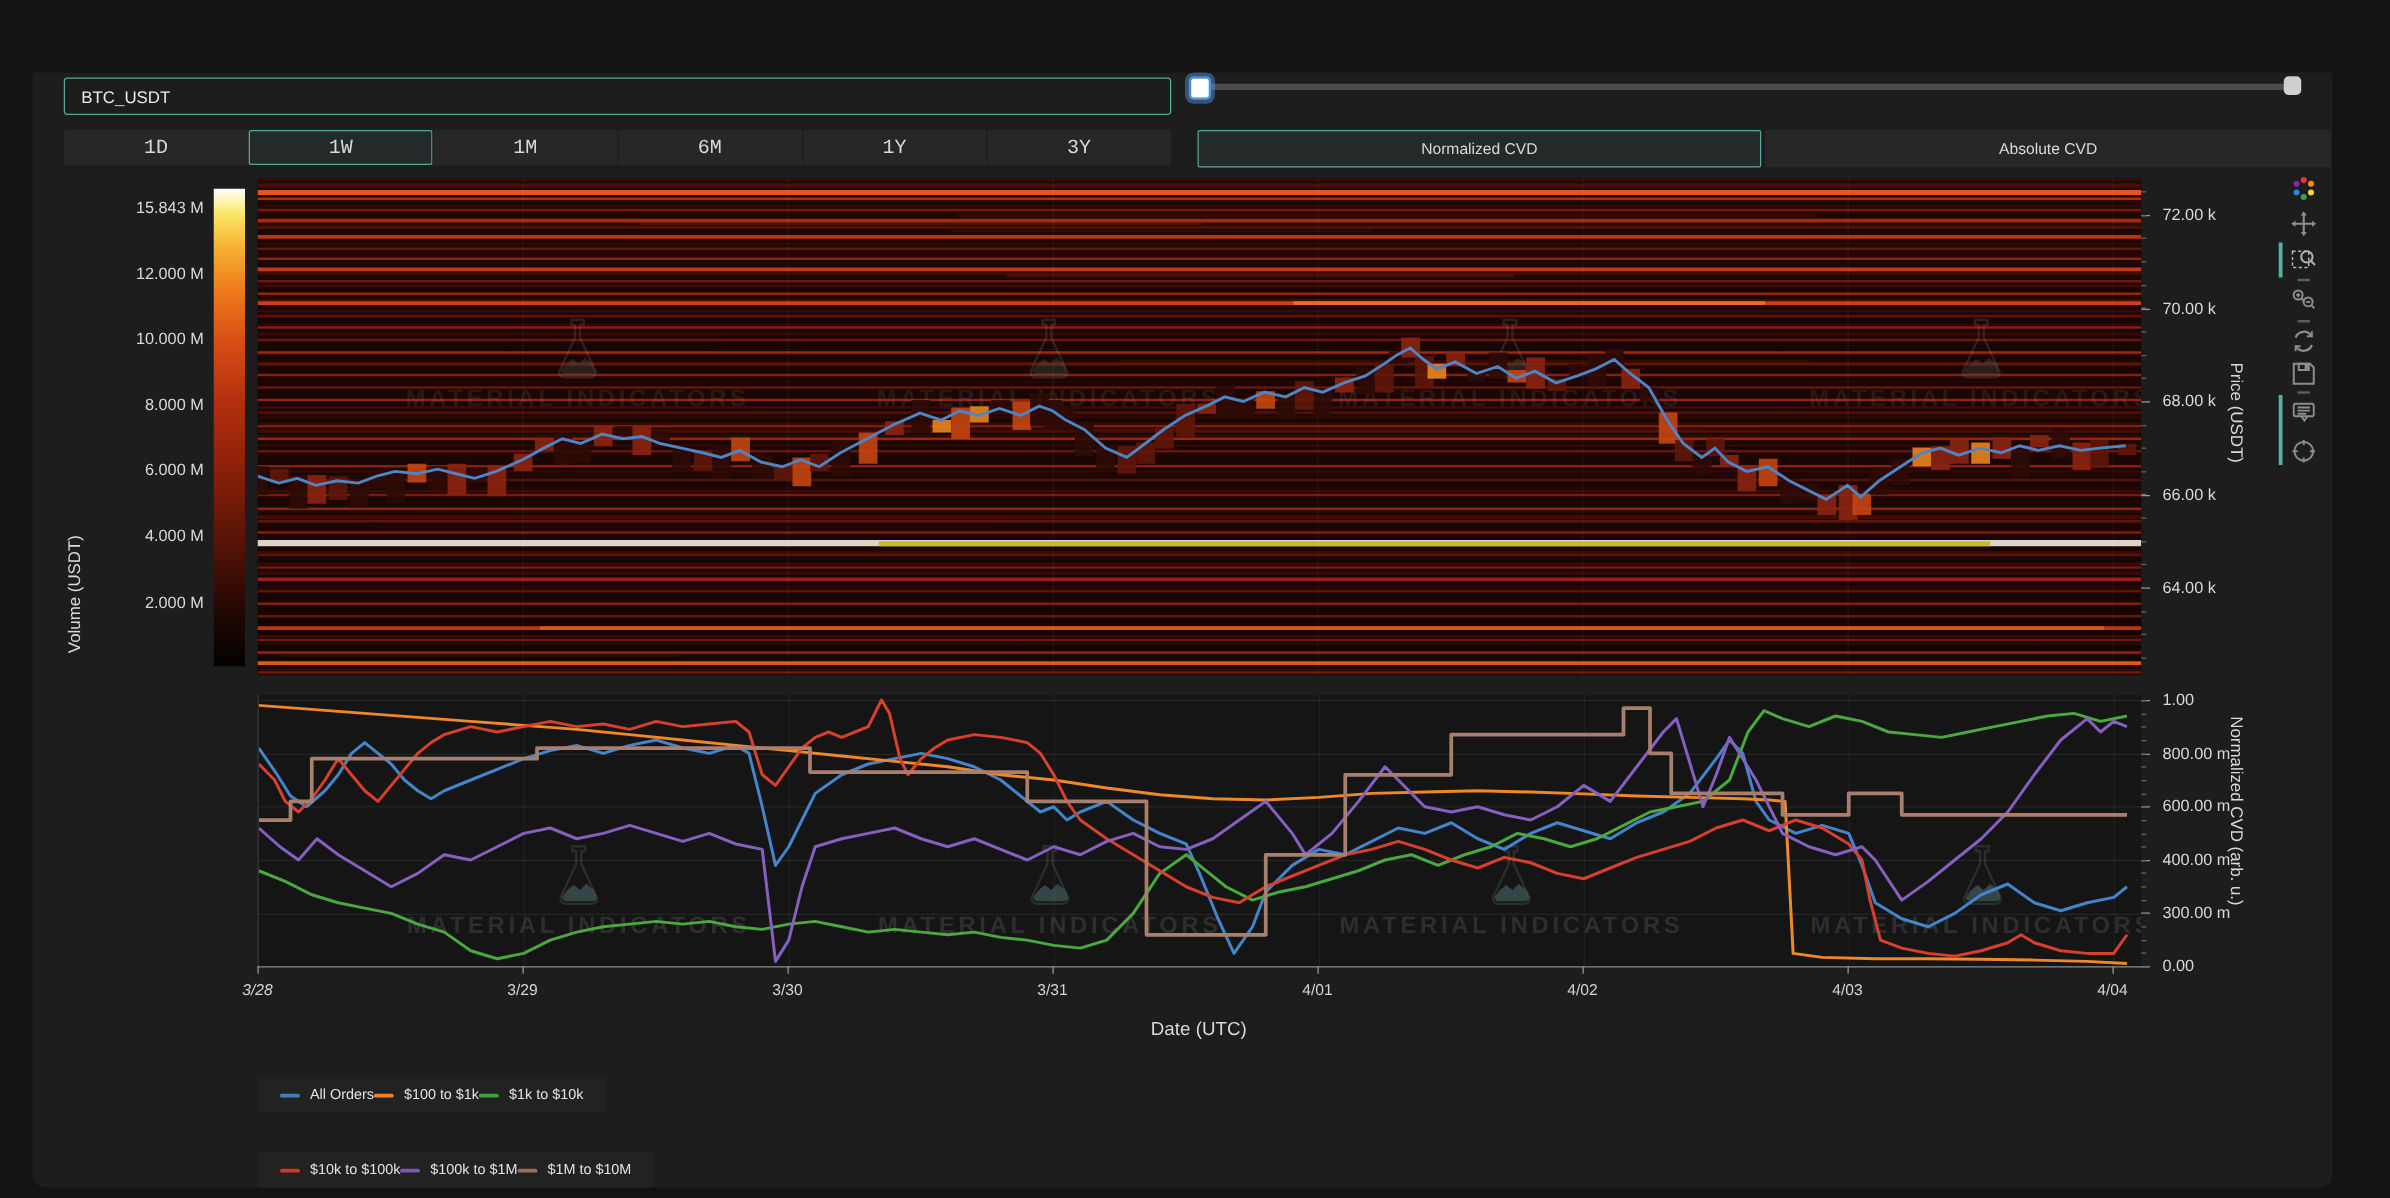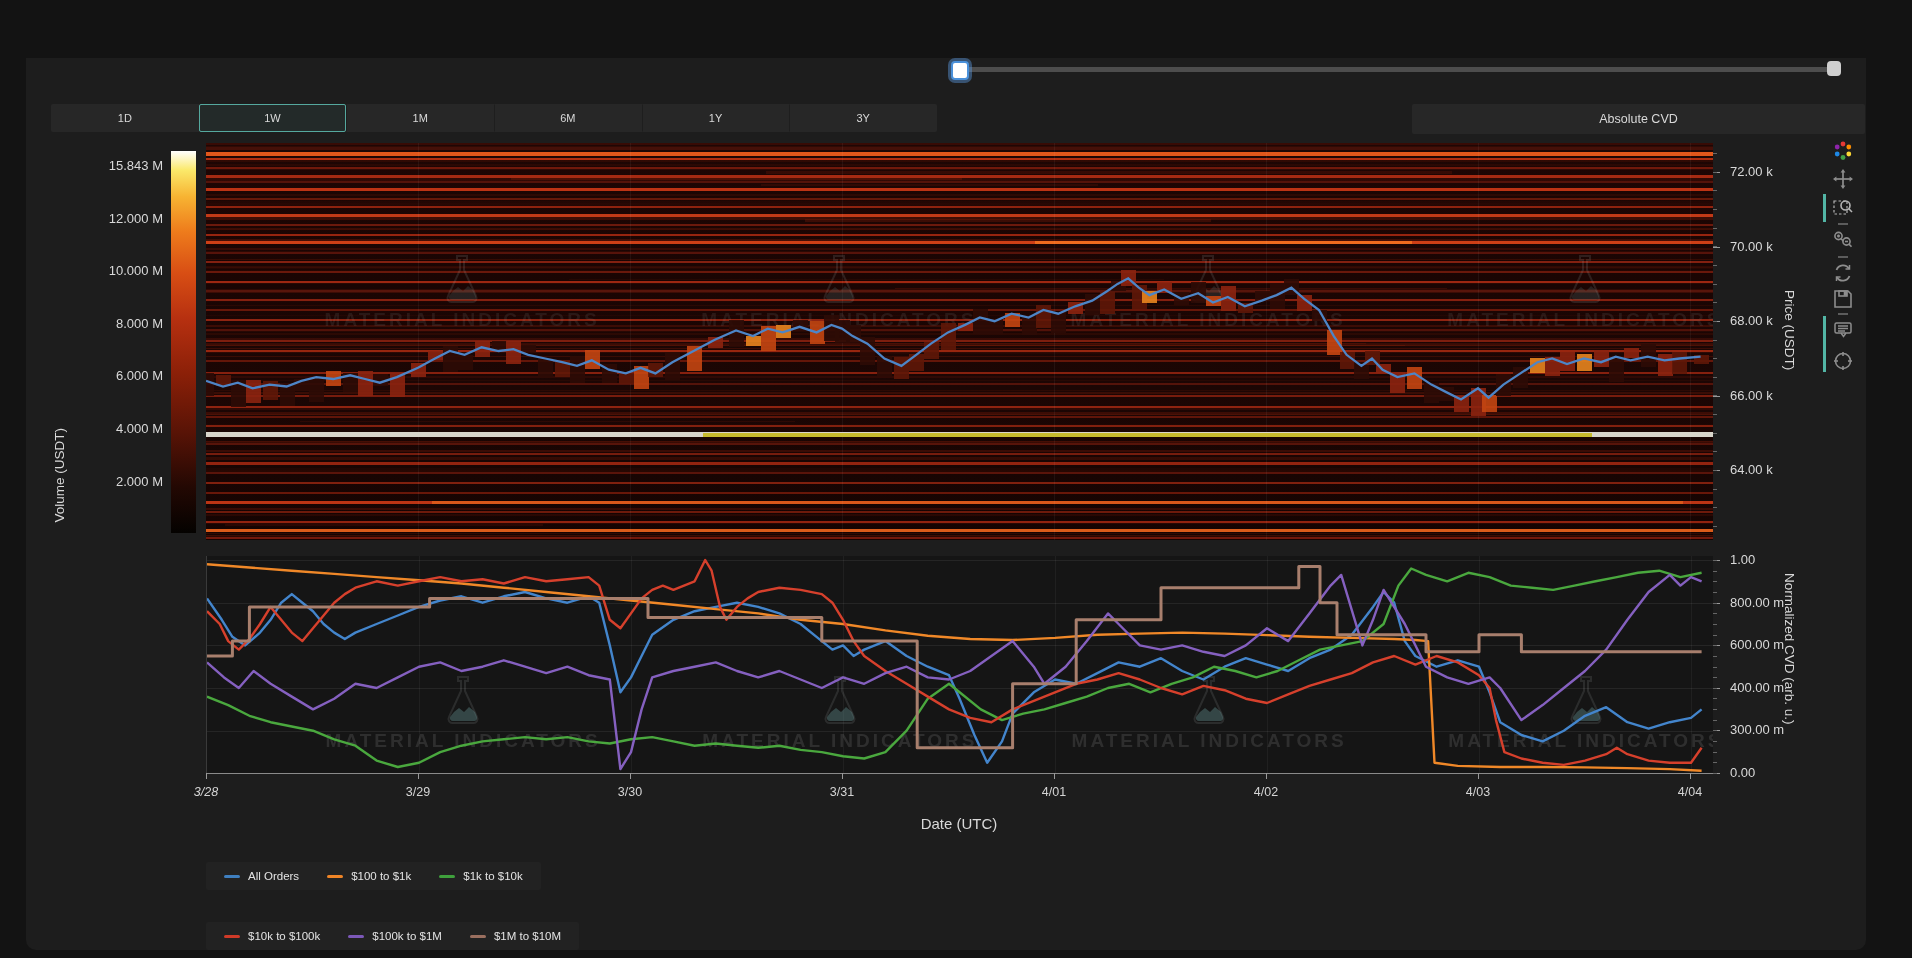--- a/index.html
+++ b/index.html
@@ -17,22 +17,22 @@
   .symbol-box{position:absolute;left:51px;top:62px;width:884px;height:28px;background:#1d1d1d;
       border:1px solid #55a89e;border-radius:3px;}
   .symbol-box input{position:absolute;left:11px;top:0;width:850px;height:26px;background:transparent;border:none;
       color:#eaeaea;font-size:13.5px;font-family:"Liberation Sans",sans-serif;outline:none;}
   .range-slider{position:absolute;left:951px;top:60px;width:892px;height:18px;}
   .range-track{position:absolute;left:6px;top:7px;width:880px;height:5px;background:#4d4d4d;border-radius:3px;}
   .range-handle{position:absolute;top:1px;width:14px;height:15px;border-radius:4px;background:#e9e9e9;}
   .range-handle.left{left:0;border:2px solid #4a90d9;box-shadow:0 0 0 3px rgba(90,150,220,.45);background:#fff;}
   .range-handle.right{left:876px;background:#cfcfcf;}
   .btnrow{position:absolute;display:flex;background:#272727;border-radius:2px;overflow:hidden;}
-  .btnrow .tbtn{flex:1;display:flex;align-items:center;justify-content:center;font-size:11px;color:#d9d9d9;
-      border:1px solid transparent;border-left:1px solid #1e1e1e;cursor:pointer;box-sizing:border-box;}
+  .btnrow .tbtn{flex:1;display:flex;align-items:center;justify-content:center;font-size:16px;color:#d9d9d9;
+      border:1px solid transparent;border-left:1px solid #1e1e1e;cursor:pointer;box-sizing:border-box;font-family:Liberation Mono, monospace;}
   .btnrow .tbtn:first-child{border-left:1px solid transparent;}
   .btnrow .tbtn.sel{border:1px solid #55a89e;border-radius:2px;background:#232a29;}
   .cvdbtn{position:absolute;display:flex;align-items:center;justify-content:center;background:#272727;
       font-size:12.5px;color:#d9d9d9;border:1px solid transparent;border-radius:2px;cursor:pointer;box-sizing:border-box;}
   .cvdbtn.sel{border:1px solid #55a89e;background:#232a29;}
   
   .colorbar{position:absolute;left:171px;top:151px;width:25px;height:382px;
       background:linear-gradient(to top,#040200,#230803 12%,#571306 26%,#8c2008 42%,#b63010 56%,#d84e14 68%,#ee7c1c 79%,#f7b332 88%,#fbe96a 95%,#ffffff 100%);}
   .topplot{position:absolute;left:206px;top:143px;width:1507px;height:397px;overflow:hidden;
       background:linear-gradient(#1f0604,#1a0503 35%,#1c0604 62%,#150402);}
@@ -48,56 +48,60 @@
   .vert-down{writing-mode:vertical-rl;}
   .vert-up{writing-mode:vertical-rl;transform:rotate(180deg);}
   .xdate{position:absolute;top:785px;font-size:12.5px;color:#d4d4d4;transform:translateX(-50%);white-space:nowrap;}
   .date-title{position:absolute;left:959px;top:815px;transform:translateX(-50%);font-size:15px;color:#d9d9d9;}
   
   .wm{position:absolute;display:flex;flex-direction:column;align-items:center;pointer-events:none;}
   .wm .wmtext{font-size:19px;font-weight:bold;letter-spacing:3px;white-space:nowrap;}
   .topplot .wmtext{color:rgba(140,140,140,0.14);}
   .botplot .wmtext{color:rgba(150,150,150,0.20);}
   
-  .legend-row{position:absolute;left:206px;display:inline-flex;align-items:center;gap:28px;height:28px;
+  .legend-row{position:absolute;left:206px;display:inline-flex;align-items:center;height:28px;
       background:#222222;border-radius:2px;padding:0 18px;}
   .legend-item{display:flex;align-items:center;gap:8px;cursor:pointer;}
   .legend-swatch{width:16px;height:3px;border-radius:2px;}
   .legend-label{font-size:11.5px;color:#e3e3e3;white-space:nowrap;}
   
   .modebar{position:absolute;left:1826px;top:138px;width:36px;}
   .mb-icon{position:absolute;left:6px;width:22px;height:22px;cursor:pointer;}
   .mb-sep{position:absolute;left:12px;width:10px;height:2px;background:#5c5c5c;}
   .mb-bar{position:absolute;left:-3px;width:3px;background:#52b5a5;}
   svg{display:block;}
 </style>
 </head>
 <body>
 
 <div class="stage">
 
 
   <div class="card"></div>
 
+  <div class="symbol-box">
+    <input type="text" value="BTC_USDT" style="">
+  </div>
 
   <div class="range-slider">
     <div class="range-track"></div>
     <div class="range-handle left"></div>
     <div class="range-handle right"></div>
   </div>
 
   <div class="btnrow" style="left:51px;top:104px;width:886px;height:28px;">
     <div class="tbtn">1D</div>
     <div class="tbtn sel">1W</div>
     <div class="tbtn">1M</div>
     <div class="tbtn">6M</div>
     <div class="tbtn">1Y</div>
     <div class="tbtn">3Y</div>
   </div>
 
+  <div class="cvdbtn sel" style="left:958px;top:104px;width:451px;height:30px;">Normalized CVD</div>
   <div class="cvdbtn" style="left:1412px;top:104px;width:453px;height:30px;">Absolute CVD</div>
 
   <div class="colorbar"></div>
   <div id="vol-labels"></div>
   <div class="axis-title vert-up" style="left:52px;top:428px;">Volume (USDT)</div>
 
   <div class="topplot" id="topplot">
       <div class="band" style="left: 0px; top: 0.130168px; width: 1507px; height: 2px; background: rgba(140, 32, 10, 0.23);"></div>
       <div class="band" style="left: 0px; top: 148.985px; width: 1507px; height: 1px; background: rgba(140, 32, 10, 0.29);"></div>
       <div class="band" style="left: 678.56px; top: 210.058px; width: 505.762px; height: 1px; background: rgba(140, 32, 10, 0.08);"></div>

